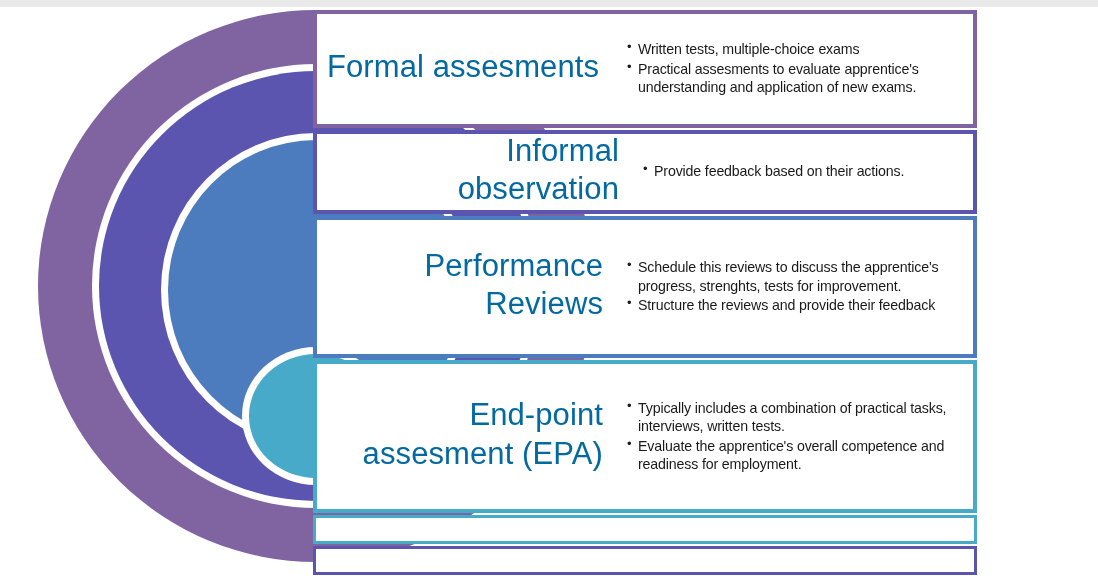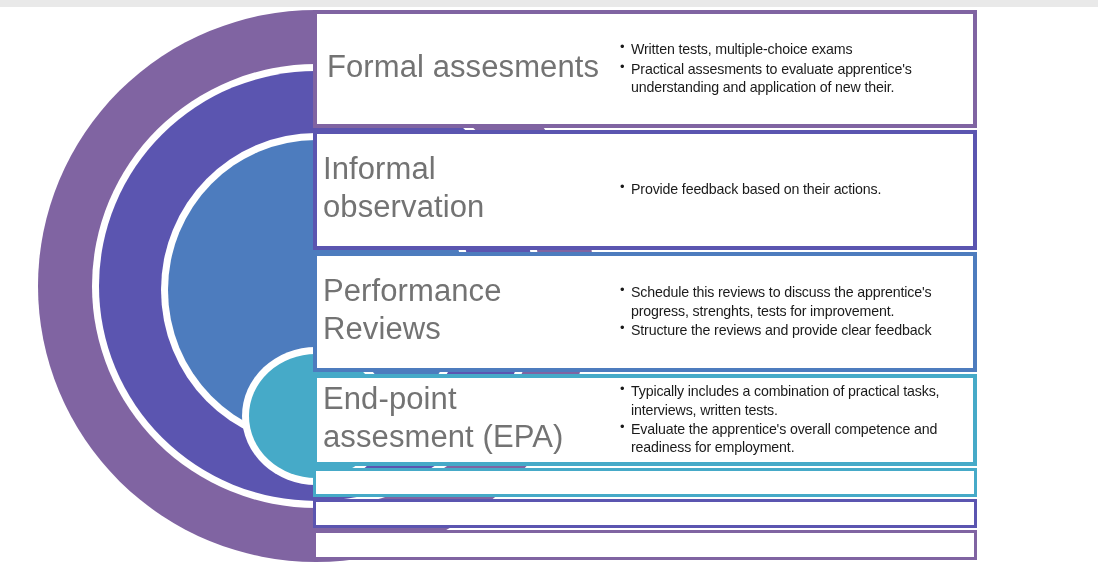--- a/index.html
+++ b/index.html
@@ -49,35 +49,35 @@
     background: #ffffff;
     border-style: solid;
     border-width: 4px;
     margin-bottom: 2px;
   }
   .row-title {
     flex: 0 0 280px;
     display: flex;
     align-items: center;
     justify-content: center;
-    text-align: left;
+    text-align: right;
     font-size: 31px;
     line-height: 1.24;
-    color: #737373;
+    color: #0369a1;
     padding: 4px 6px 8px 6px;
     letter-spacing: 0.1px;
   }
   .row-bullets {
     flex: 1 1 auto;
     display: flex;
     align-items: center;
     padding: 6px 8px 6px 6px;
   }
   .row-bullets ul {
-    margin: 5px;
+    margin: 12px;
     padding: 0;
     list-style: none;
     width: 100%;
   }
   .row-bullets li {
     position: relative;
     padding-left: 11px;
     font-size: 14.2px;
     line-height: 1.30;
     color: #1a1a1a;
@@ -86,23 +86,23 @@
   }
   .row-bullets li::before {
     content: "\2022";
     position: absolute;
     left: 0;
     top: -1px;
     font-size: 13px;
     color: #1a1a1a;
   }
   .row.r1 { border-color: #8064A2; height: 118px; }
-  .row.r2 { border-color: #5B55B0; height: 120px; }
-  .row.r3 { border-color: #4D7CBE; height: 120px; }
-  .row.r4 { border-color: #46AAC8; height: 92px; }
+  .row.r2 { border-color: #5B55B0; height: 84px; padding-left: 16px; }
+  .row.r3 { border-color: #4D7CBE; height: 142px; }
+  .row.r4 { border-color: #46AAC8; height: 153px; }
 
   .row.stub {
     height: 29px;
     border-width: 3px;
   }
   .row.stub.s1 { border-color: #46AAC8; }
   .row.stub.s2 { border-color: #5B55B0; }
   .row.stub.s3 { border-color: #8064A2; height: 30px; }
   .stub-fill { flex: 1 1 auto; }
 </style>
@@ -130,40 +130,40 @@
     <ellipse cx="316" cy="416" rx="67" ry="62" fill="#46AAC8"></ellipse>
   </svg>
 
   <div class="rows">
 
     <div class="row r1">
       <div class="row-title">Formal assesments</div>
       <div class="row-bullets">
         <ul>
           <li>Written tests, multiple-choice exams</li>
-          <li>Practical assesments to evaluate apprentice's understanding and application of new their.</li>
+          <li>Practical assesments to evaluate apprentice's understanding and application of new exams.</li>
         </ul>
       </div>
     </div>
 
     <div class="row r2">
       <div class="row-title">Informal observation</div>
       <div class="row-bullets">
         <ul>
           <li>Provide feedback based on their actions.</li>
         </ul>
       </div>
     </div>
 
     <div class="row r3">
       <div class="row-title">Performance Reviews</div>
       <div class="row-bullets">
         <ul>
           <li>Schedule this reviews to discuss the apprentice's progress, strenghts, tests for improvement.</li>
-          <li>Structure the reviews and provide clear feedback</li>
+          <li>Structure the reviews and provide their feedback</li>
         </ul>
       </div>
     </div>
 
     <div class="row r4">
       <div class="row-title">End-point assesment (EPA)</div>
       <div class="row-bullets">
         <ul>
           <li>Typically includes a combination of practical tasks, interviews, written tests.</li>
           <li>Evaluate the apprentice's overall competence and readiness for employment.</li>

